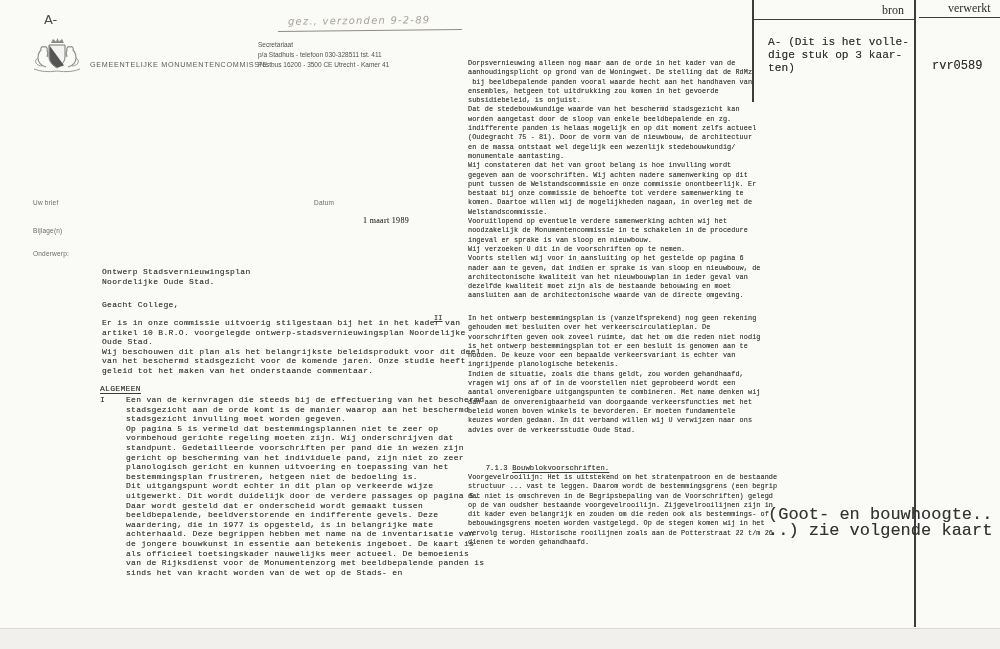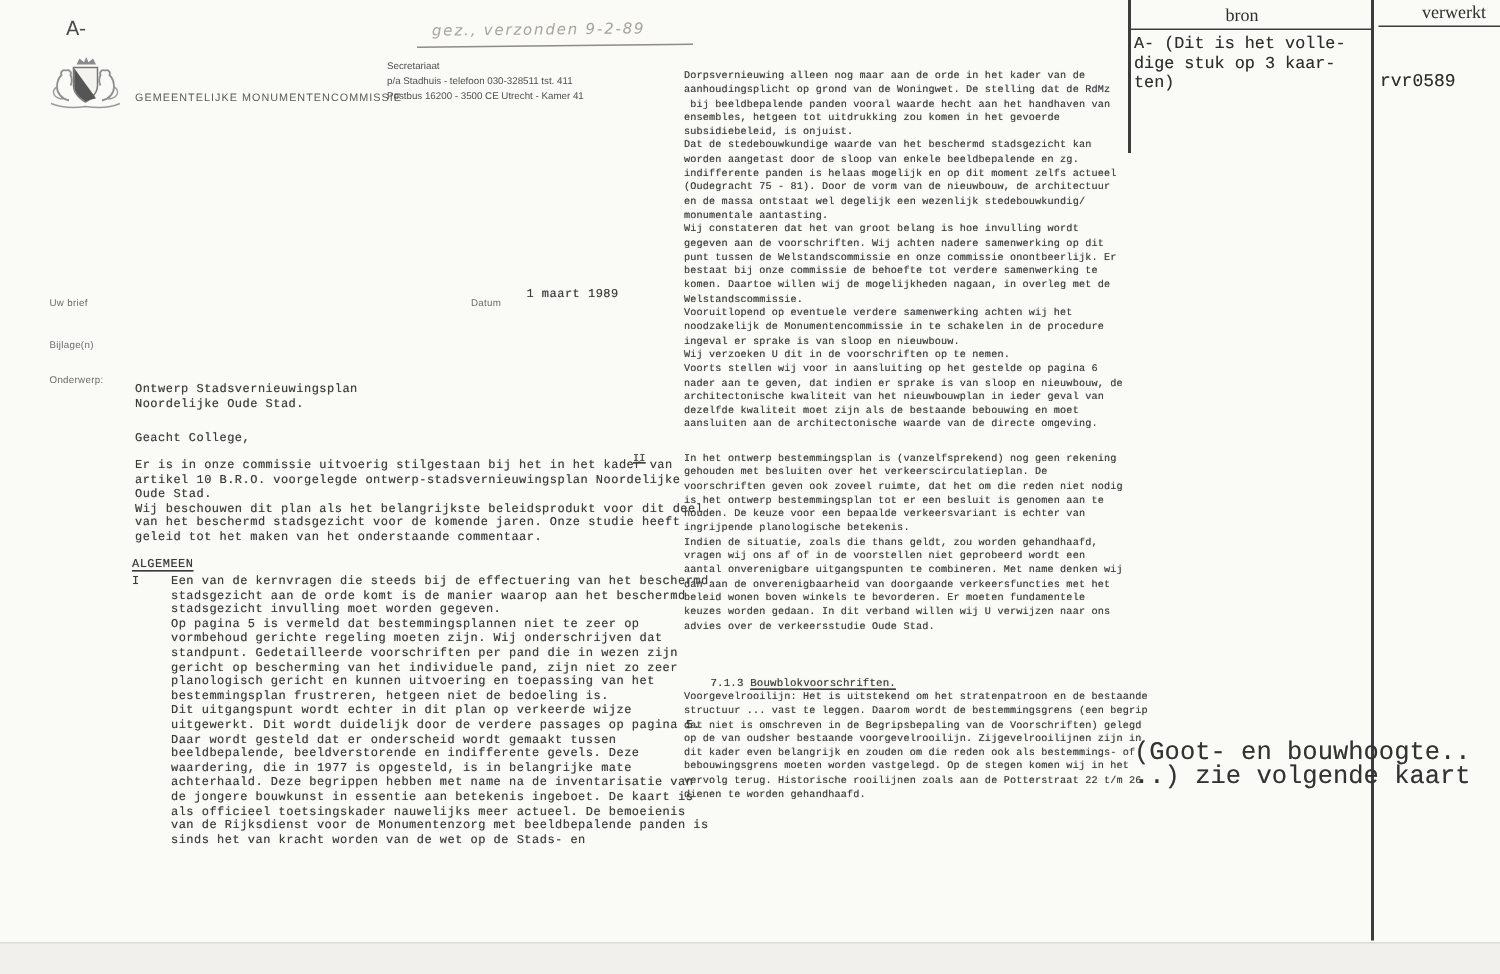--- a/index.html
+++ b/index.html
@@ -1,21 +1,21 @@
 <!DOCTYPE html>
 <html><head>
 <meta charset="utf-8">
 <style>
   html,body{margin:0;padding:0;background:#e8e8e8;}
   #page{position:relative;width:1000px;height:649px;background:#fafaf7;overflow:hidden;
         font-family:"Liberation Sans",sans-serif;}
   .abs{position:absolute;}
   .sans{font-family:"Liberation Sans",sans-serif;color:#4f4f4f;}
   .serif{font-family:"Liberation Serif",serif;color:#2d2d2d;}
-  pre.mono,span.mono,div.mono{font-family:"Liberation Mono","DejaVu Sans Mono",monospace;margin:0;white-space:pre;}
+  pre.mono,span.mono,div.mono{font-family:"Liberation Mono","DejaVu Sans Mono",monospace;margin:12px;white-space:pre;}
   .tw1{font-size:8px;line-height:9.6px;letter-spacing:.32px;color:#3a3a3a;text-shadow:0 0 .5px rgba(58,58,58,.55);}
   .tw2{font-size:6.8px;line-height:9.3px;letter-spacing:.1px;color:#3f3f3f;text-shadow:0 0 .5px rgba(58,58,58,.6);}
   .twaddr{font-size:7.5px;line-height:9.9px;letter-spacing:.2px;color:#3a3a3a;text-shadow:0 0 .4px rgba(58,58,58,.5);}
   .cardtw{font-size:11.2px;line-height:13.2px;color:#2d2d2d;text-shadow:0 0 .4px rgba(40,40,40,.45);}
   .label{font-size:6.5px;color:#6a6a6a;letter-spacing:.2px;}
   .ink-line{background:#3c3c3c;}
   .ul{text-decoration:underline;text-underline-offset:2px;}
   .hand{font-family:"DejaVu Sans",sans-serif;color:#4a4a4a;}
   .hand-faint{font-family:"DejaVu Sans",sans-serif;font-style:italic;color:#a8a49c;letter-spacing:1.2px;}
 </style>
@@ -53,21 +53,21 @@
   </div>
 
   <div class="abs hand-faint" style="left:288px;top:15px;font-size:10px;transform:rotate(-.6deg);">gez., verzonden 9-2-89</div>
   <div class="abs" style="left:278px;top:30px;width:184px;height:0;border-top:1.4px solid #8f8b85;transform:rotate(-.6deg);"></div>
 
 
   <div class="abs label" style="left:33px;top:199px;">Uw brief</div>
   <div class="abs label" style="left:33px;top:227px;">Bijlage(n)</div>
   <div class="abs label" style="left:33px;top:250px;">Onderwerp:</div>
   <div class="abs label" style="left:314px;top:199px;">Datum</div>
-  <div class="abs mono tw1" style="left:351px;top:192px;">1 maart 1989</div>
+  <div class="abs mono tw1" style="left:351px;top:204px;font-family:Liberation Serif, serif;">1 maart 1989</div>
 
   <pre class="abs mono tw1" style="left:90px;top:255px;line-height:10.2px;">Ontwerp Stadsvernieuwingsplan
 Noordelijke Oude Stad.</pre>
 
   <div class="abs mono tw1" style="left:90px;top:288px;">Geacht College,</div>
 
   <pre class="abs mono tw1" style="left:90px;top:306px;">Er is in onze commissie uitvoerig stilgestaan bij het in het kader van
 artikel 10 B.R.O. voorgelegde ontwerp-stadsvernieuwingsplan Noordelijke
 Oude Stad.
 Wij beschouwen dit plan als het belangrijkste beleidsprodukt voor dit deel
@@ -150,21 +150,21 @@
 dit kader even belangrijk en zouden om die reden ook als bestemmings- of
 bebouwingsgrens moeten worden vastgelegd. Op de stegen komen wij in het
 vervolg terug. Historische rooilijnen zoals aan de Potterstraat 22 t/m 26
 dienen te worden gehandhaafd.</pre>
 
   <div class="abs ink-line" style="left:752px;top:0;width:1.5px;height:102px;"></div>
   <div class="abs ink-line" style="left:914px;top:0;width:1.5px;height:627px;"></div>
   <div class="abs ink-line" style="left:752px;top:19px;width:163px;height:1.4px;"></div>
   <div class="abs ink-line" style="left:919px;top:17px;width:81px;height:1.4px;"></div>
 
-  <div class="abs serif" style="left:752px;top:3px;width:152px;text-align:center;font-size:12px;">bron</div>
+  <div class="abs serif" style="left:752px;top:3px;width:152px;text-align:right;font-size:12px;">bron</div>
   <div class="abs serif" style="left:921px;top:1px;font-size:12px;margin-left:27px;">verwerkt</div>
 
   <pre class="abs mono cardtw" style="left:756px;top:24px;">A- (Dit is het volle-
 dige stuk op 3 kaar-
 ten)</pre>
   <div class="abs mono cardtw" style="left:920px;top:48px;font-size:12px;">rvr0589</div>
 
   <pre class="abs mono" style="left:756px;top:495px;font-size:17px;line-height:15.5px;color:#333;text-shadow:0 0 .4px rgba(40,40,40,.45);">(Goot- en bouwhoogte..
 ..) zie volgende kaart</pre>
 

